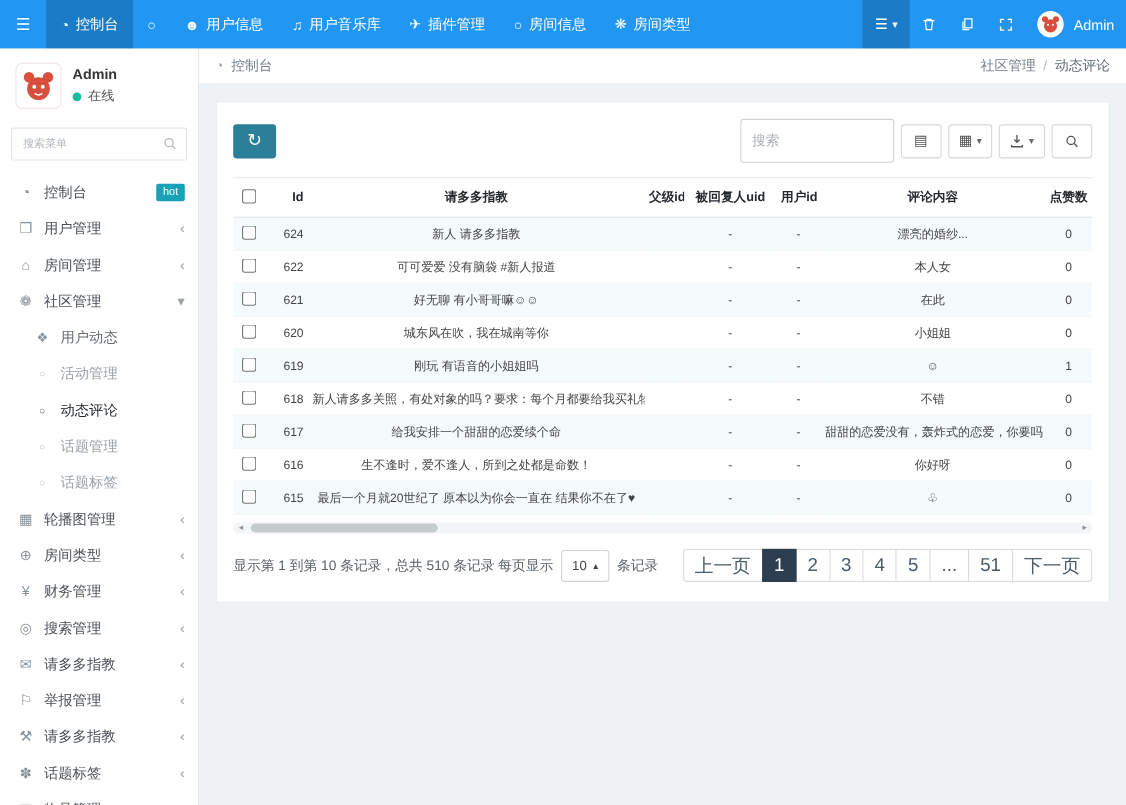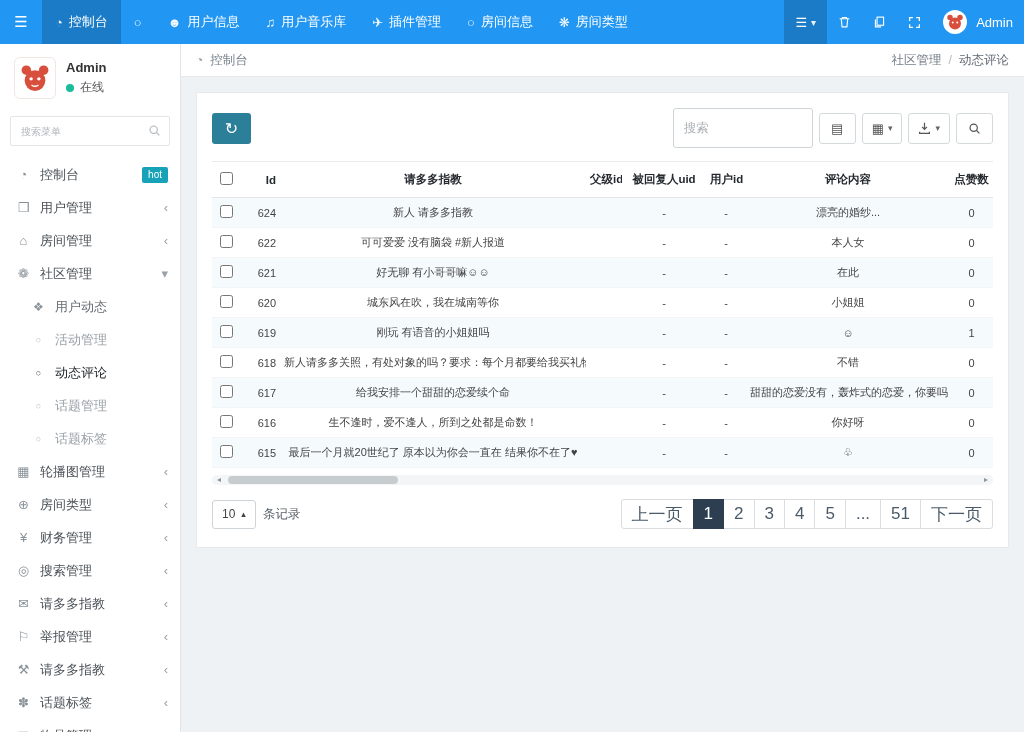--- a/index.html
+++ b/index.html
@@ -511,20 +511,21 @@
       </table>
 
       <div class="hscroll">
         <span class="hs-arrow hs-left">◂</span>
         <div class="hs-thumb"></div>
         <span class="hs-arrow hs-right">▸</span>
       </div>
 
       <div class="table-footer">
         <div class="summary">
+          <span>显示第 1 到第 10 条记录，总共 510 条记录 每页显示</span>
           <span class="page-size-btn">
             <span>10</span>
             <span class="ps-caret">▴</span>
           </span>
           <span>条记录</span>
         </div>
         <div class="pagination">
           <div class="page-btn first">上一页</div>
           <div class="page-list">
 

